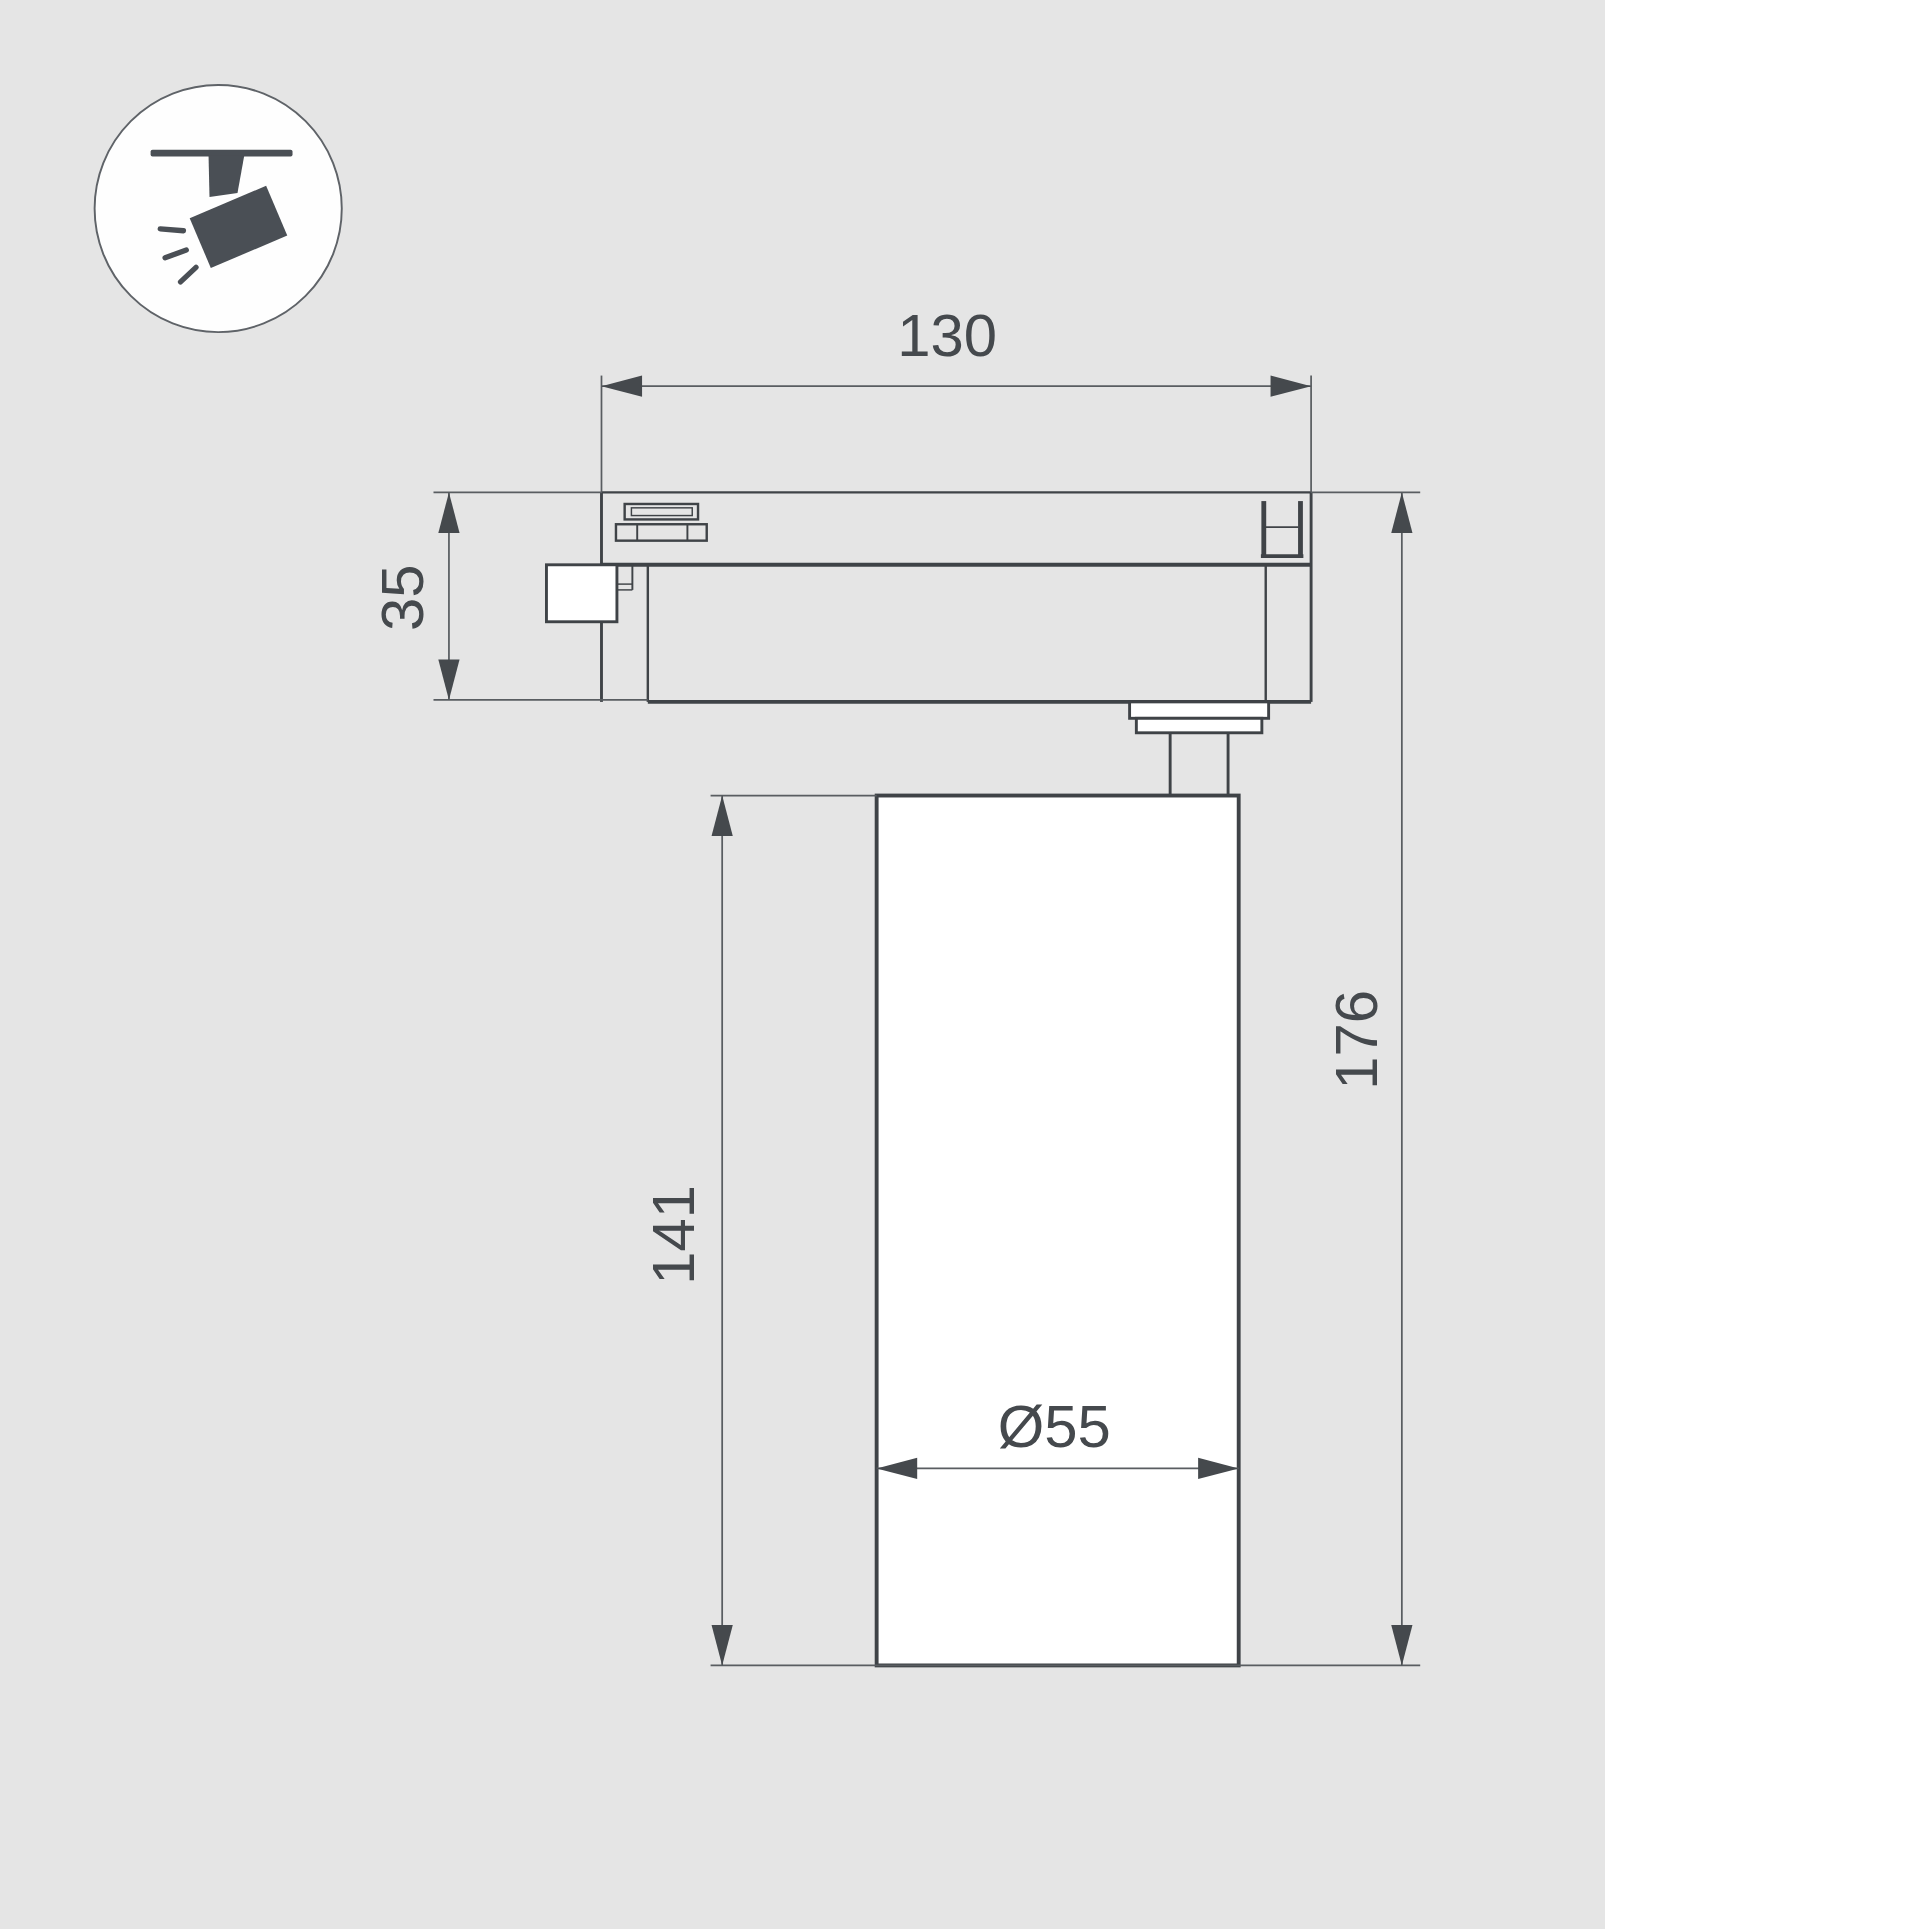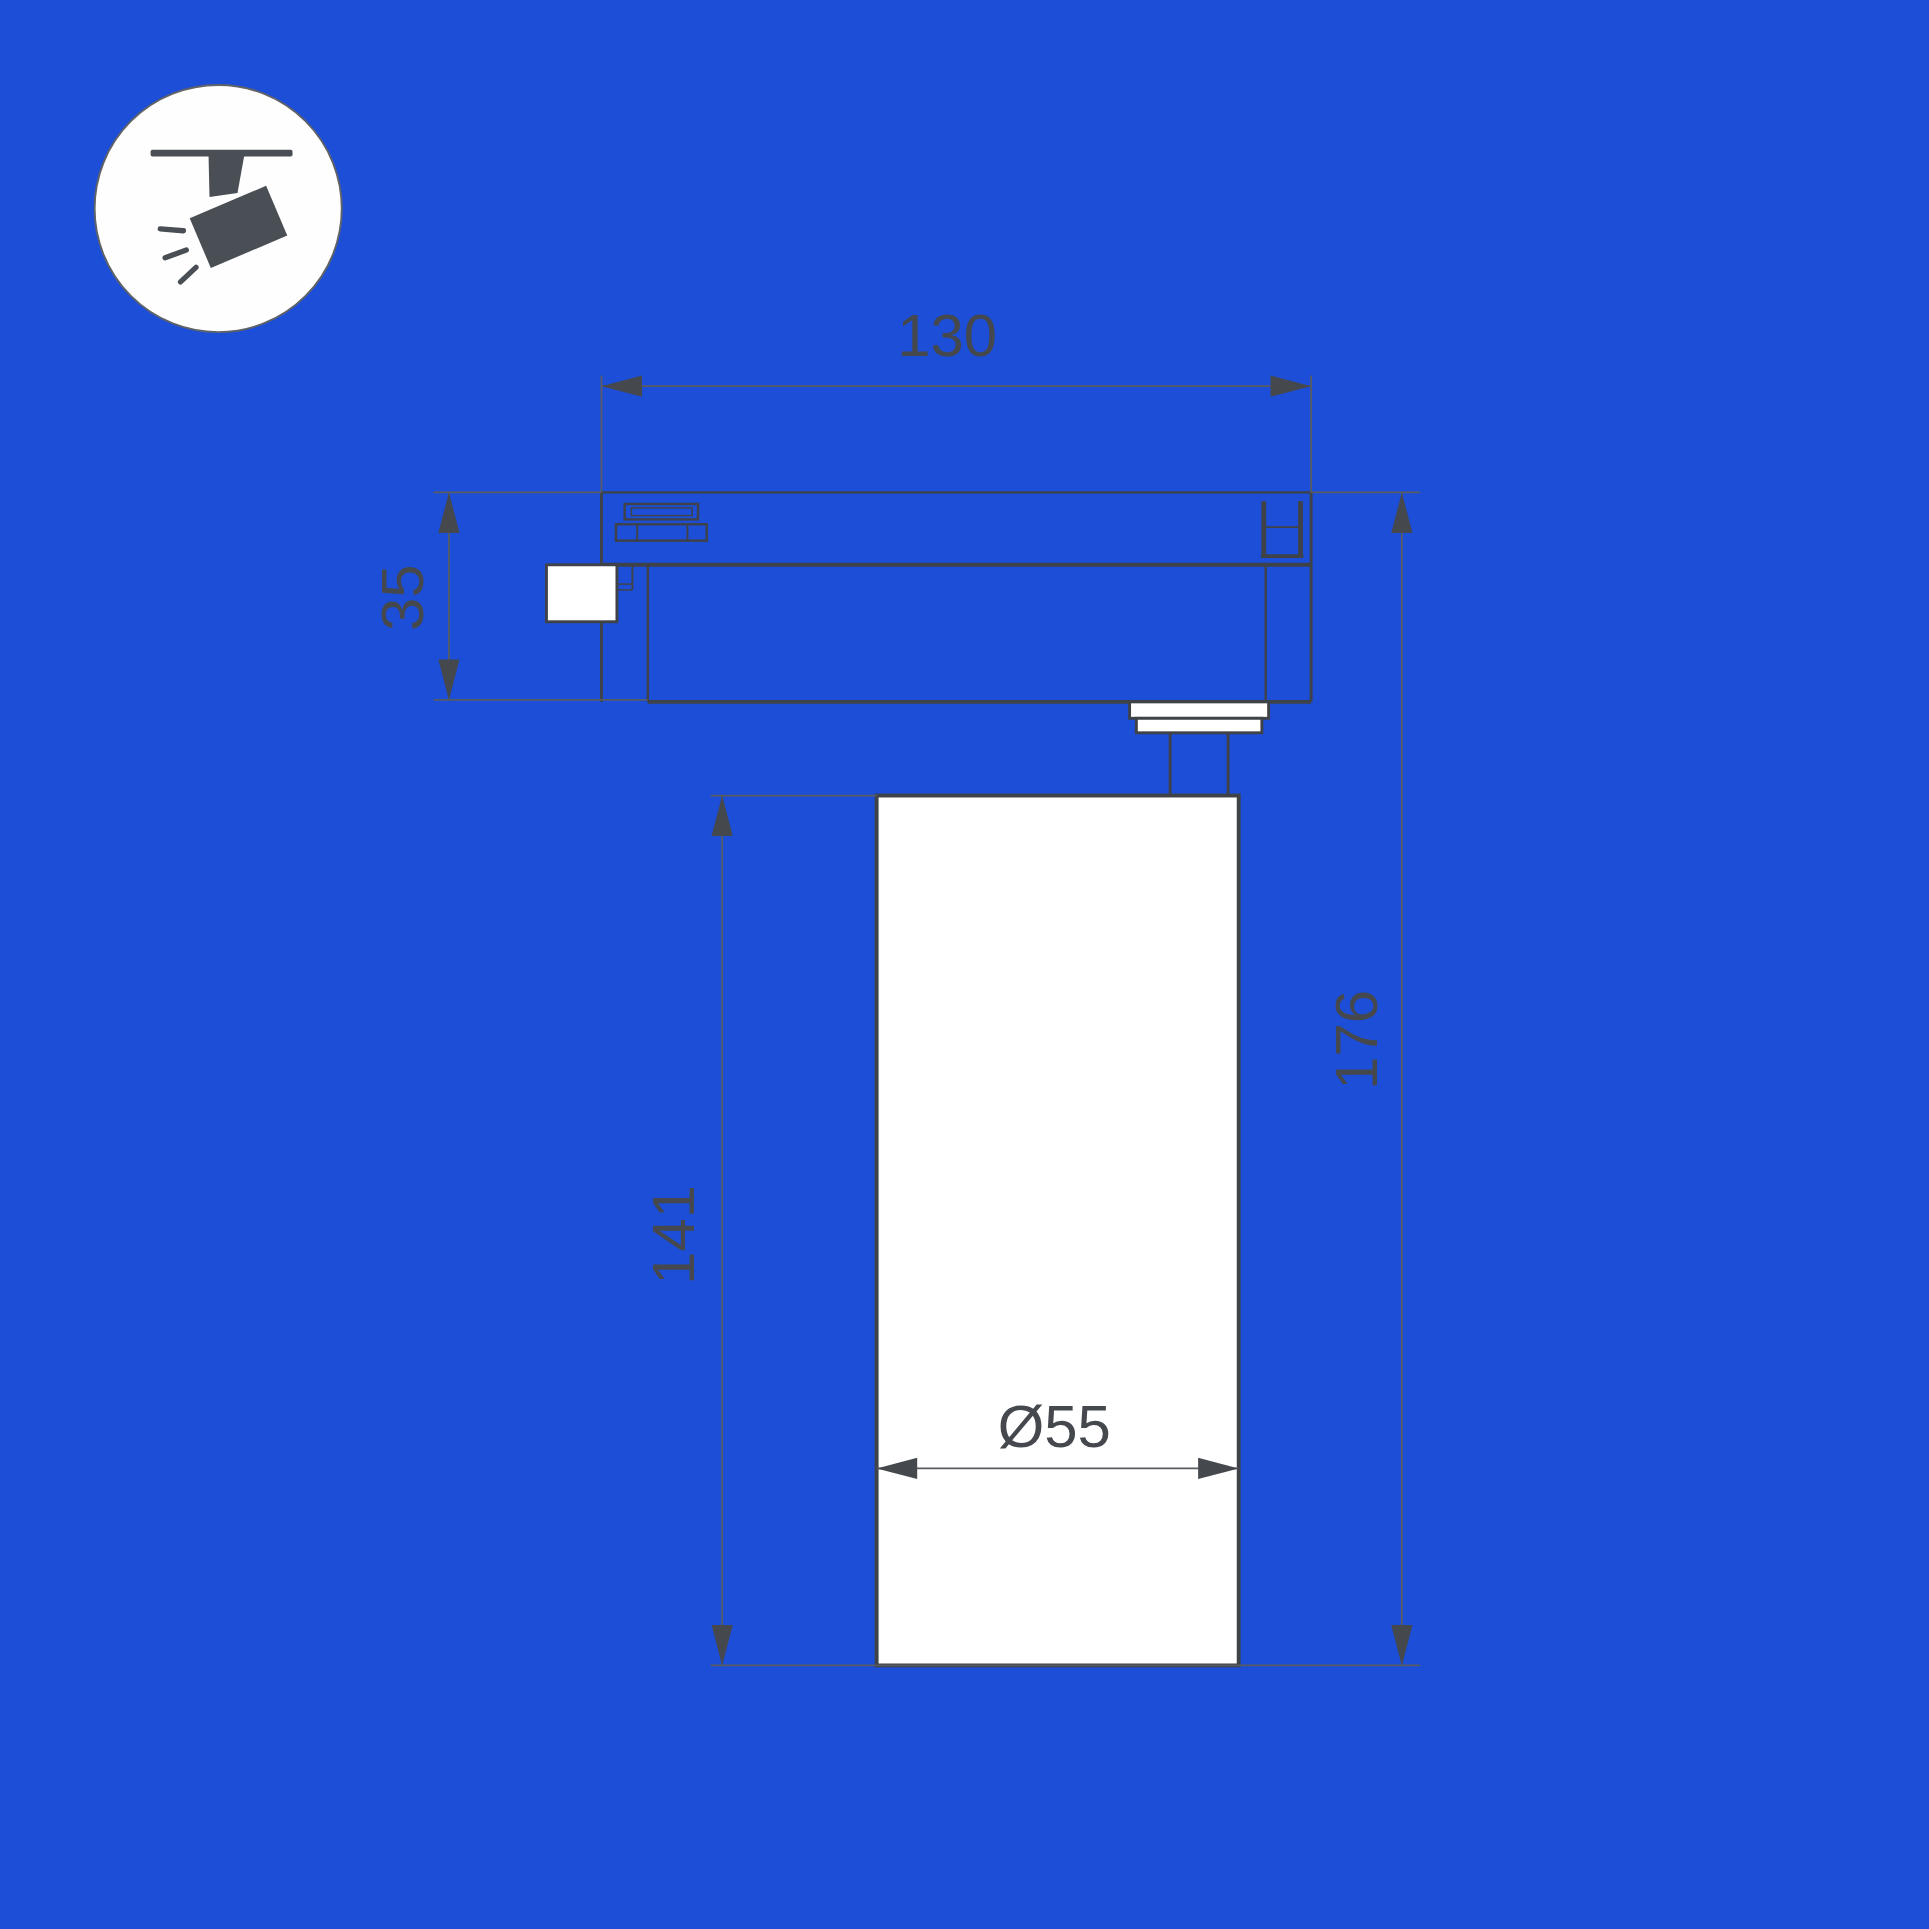--- a/index.html
+++ b/index.html
@@ -1,20 +1,20 @@
 <!DOCTYPE html>
 <html><head>
 <meta charset="utf-8">
 <style>
   html, body { margin: 0; padding: 0; background: #ffffff; }
   .canvas {
     position: relative;
-    width: 1929px;
+    width: 1605px;
     height: 1929px;
-    background: #1d4ed8;
+    background: #e5e5e5;
     font-family: "Liberation Sans", sans-serif;
   }
   svg { display: block; width: 1929px; height: 1929px; }
   text {
     font-family: "Liberation Sans", "DejaVu Sans", sans-serif;
     font-size: 62px;
     fill: #45494d;
     letter-spacing: 0px;
   }
   .outline { stroke: #3f4347; fill: none; }

